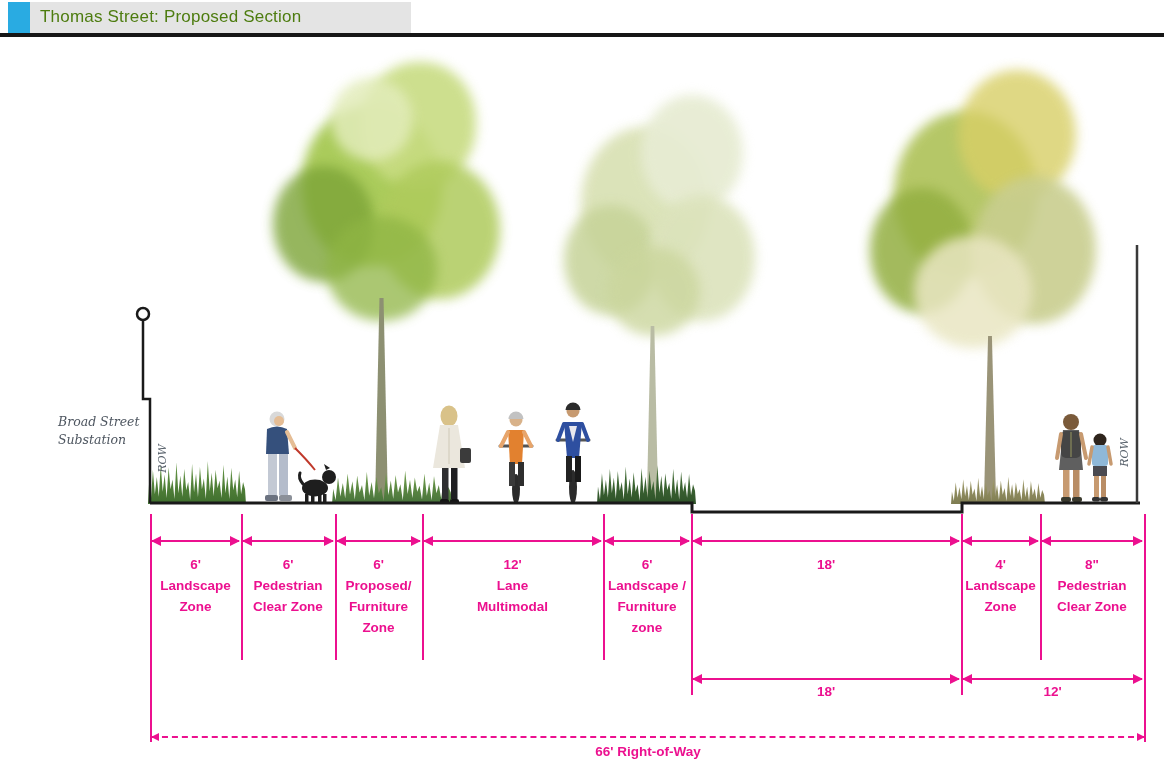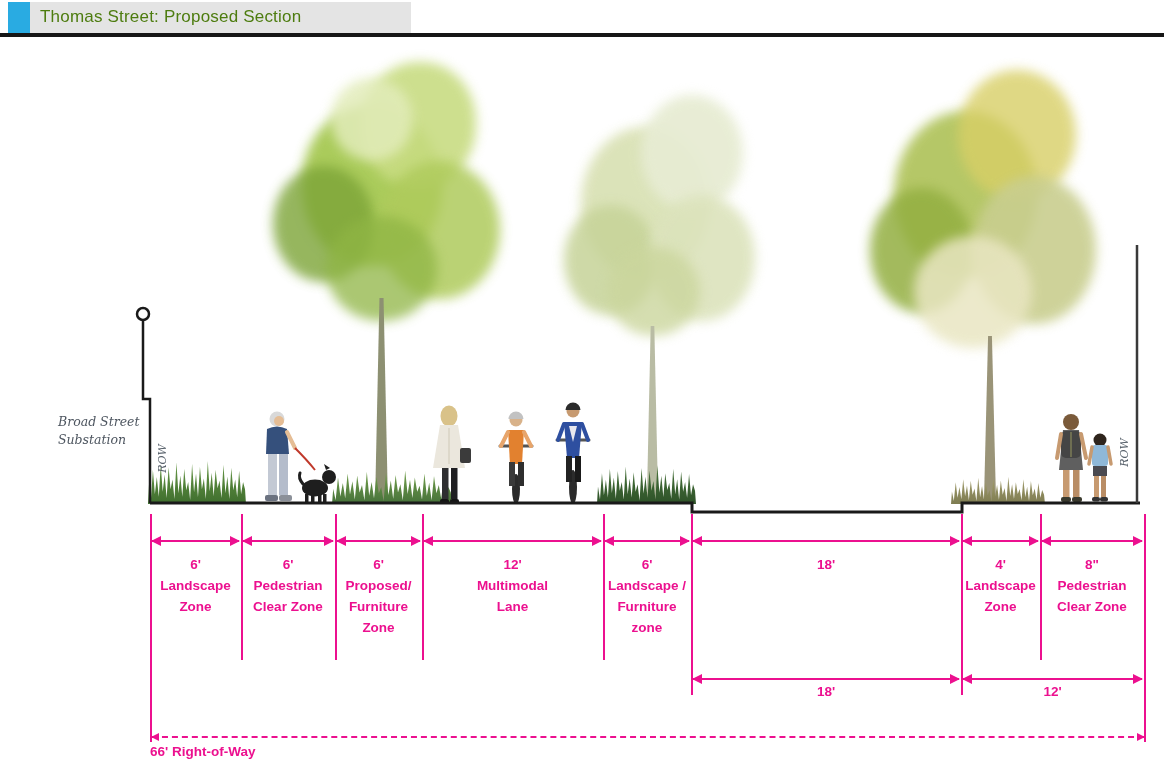--- a/index.html
+++ b/index.html
@@ -33,21 +33,21 @@
   .group-col{position:absolute;top:666px;height:42px;}
   .group-col .dim-arrow{top:12px;}
   .group-label{position:absolute;top:18px;left:0;width:100%;text-align:center;color:var(--dim);
      font-size:13.5px;font-weight:600;}
   .total-col{position:absolute;left:150px;width:996px;top:730px;height:38px;}
   .total-line{position:absolute;left:2px;right:2px;top:6px;height:0;border-top:2px dashed var(--dim);}
   .total-line::before,.total-line::after{content:'';position:absolute;top:-5px;width:0;height:0;
      border-top:4px solid transparent;border-bottom:4px solid transparent;}
   .total-line::before{left:-1px;border-right:8px solid var(--dim);}
   .total-line::after{right:-1px;border-left:8px solid var(--dim);}
-  .total-label{position:absolute;top:14px;left:0;width:100%;color:var(--dim);
+  .total-label{position:absolute;top:14px;left:0;width:100%;text-align:center;color:var(--dim);
      font-size:13.5px;font-weight:600;}
 </style>
 </head>
 <body>
 
 <div class="canvas">
 
   <div class="hdr-accent" style="background:#29ABE2;"></div>
   <div class="hdr-bar"></div>
   <div class="hdr-title">Thomas Street: Proposed Section</div>
@@ -206,22 +206,22 @@
       <div>6'</div>
       <div>Proposed/</div>
       <div>Furniture</div>
       <div>Zone</div>
     </div>
   </div>
   <div class="zone-col" style="left:422px;width:181px;">
     <div class="dim-arrow"></div>
     <div class="zone-label">
       <div>12'</div>
+      <div>Lane</div>
       <div>Multimodal</div>
-      <div>Lane</div>
     </div>
   </div>
   <div class="zone-col" style="left:603px;width:88px;">
     <div class="dim-arrow"></div>
     <div class="zone-label">
       <div>6'</div>
       <div>Landscape /</div>
       <div>Furniture</div>
       <div>zone</div>
     </div>

